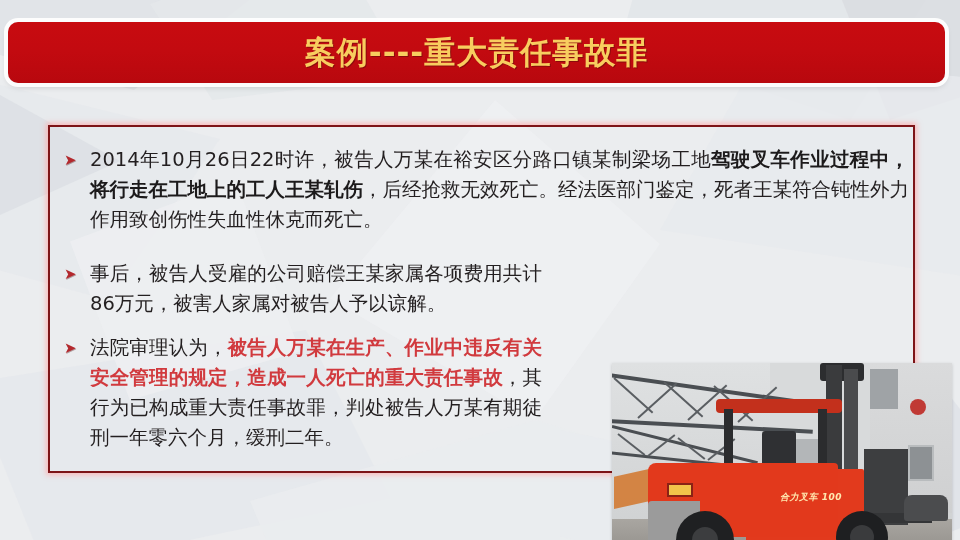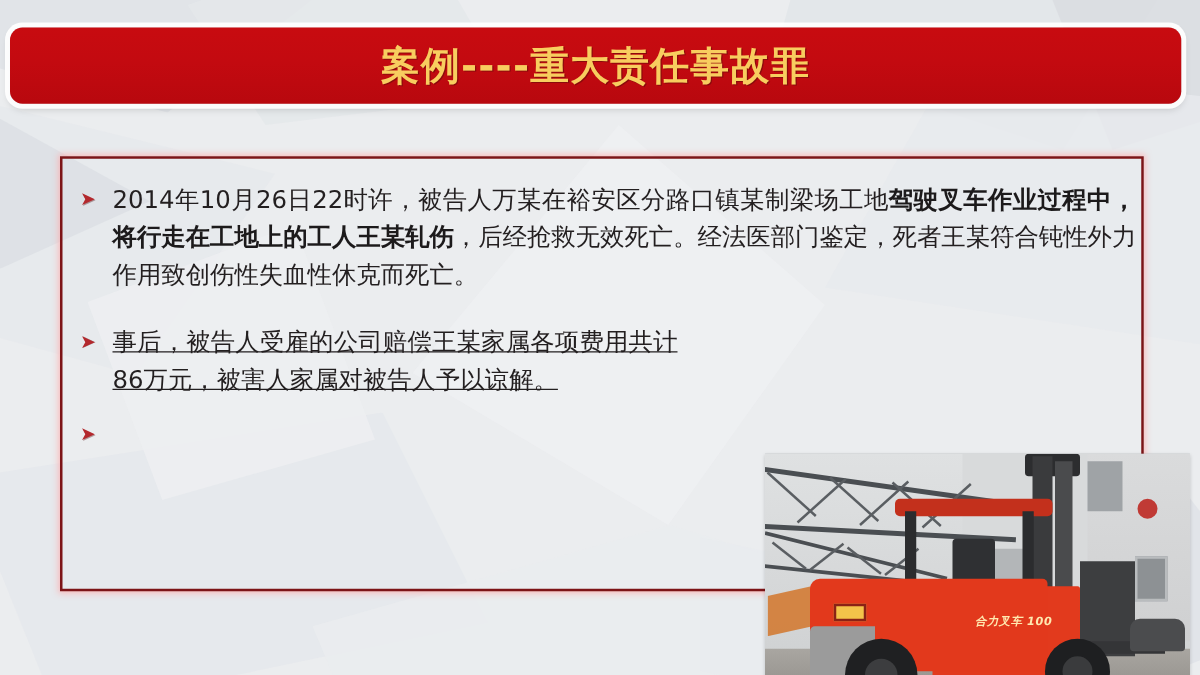--- a/index.html
+++ b/index.html
@@ -124,21 +124,21 @@
   }
 
   .para-body {
     flex: 1 1 auto;
     font-family: "DejaVu Sans", "Liberation Sans", sans-serif;
     font-size: 19.5px;
     line-height: 30px;
     color: #231f20;
     text-align: justify;
   }
-  .para-body.narrow { max-width: 452px; text-decoration: underline; }
+  .para-body.narrow { max-width: 452px; }
 
   .bold-dark { font-weight: bold; color: #1c1a1b; }
   .red-bold  { font-weight: bold; color: #d13a3e; }
 
   
   #photo-frame {
     position: absolute;
     left: 562px;
     top: 236px;
     width: 340px;
@@ -266,20 +266,23 @@
 
       <div class="para">
         <div class="bullet">➤</div>
         <div class="para-body narrow">
           <span>事后，被告人受雇的公司赔偿王某家属各项费用共计86万元，被害人家属对被告人予以谅解。</span>
         </div>
       </div>
 
       <div class="para">
         <div class="bullet">➤</div>
+        <div class="para-body narrow">
+          <span>法院审理认为，</span><span class="red-bold">被告人万某在生产、作业中违反有关安全管理的规定，造成一人死亡的重大责任事故</span><span>，其行为已构成重大责任事故罪，判处被告人万某有期徒刑一年零六个月，缓刑二年。</span>
+        </div>
       </div>
 
     </div>
 
     <div id="photo-frame">
       <div class="ph sky"></div>
       <div class="ph building"></div>
       <div class="ph bwin1"></div>
       <div class="ph bsign"></div>
       <div class="ph bwin2"></div>

